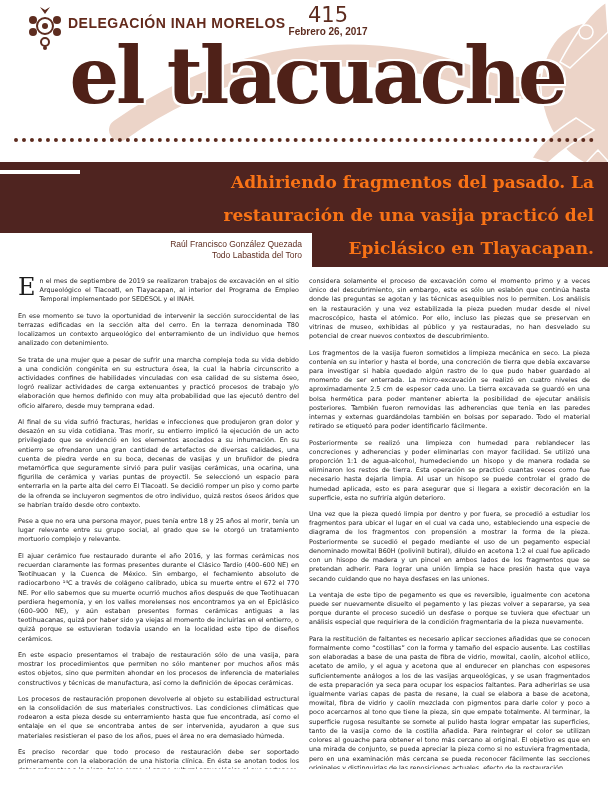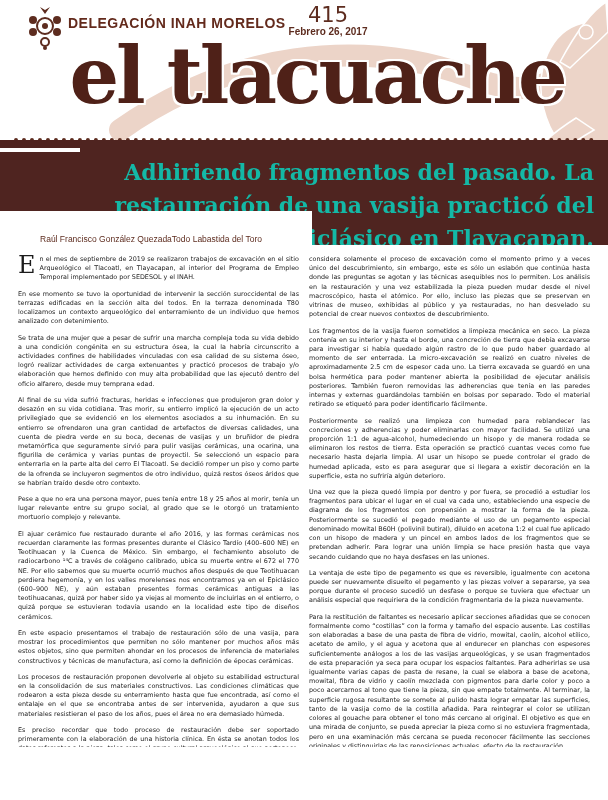--- a/index.html
+++ b/index.html
@@ -1,21 +1,21 @@
 <!DOCTYPE html>
 <html><head>
 <meta charset="utf-8">
 <style>
   html,body{margin:0;padding:0;}
   body{width:608px;height:800px;background:#ffffff;overflow:hidden;
        font-family:"DejaVu Sans",sans-serif;}
   .page{position:relative;width:608px;height:800px;background:#fff;}
 
   
-  .masthead{position:relative;width:608px;height:140px;overflow:hidden;}
+  .masthead{position:relative;width:608px;height:162px;overflow:hidden;}
   .art-svg{position:absolute;left:0;top:0;z-index:0;}
   .logo{position:absolute;left:26px;top:4px;z-index:2;}
   .agency{position:absolute;left:68px;top:15px;z-index:2;
           font-family:"Liberation Sans",sans-serif;font-weight:bold;
           font-size:14px;letter-spacing:.5px;color:#632a1c;}
   .issue{position:absolute;left:268px;top:5px;width:120px;text-align:center;z-index:2;color:#5d2c1f;}
   .issue-number{font-family:"DejaVu Sans",sans-serif;font-size:21px;line-height:21px;}
   .issue-date{font-family:"Liberation Sans",sans-serif;font-weight:bold;font-size:10px;}
   .mast-title{position:absolute;left:62px;top:28px;width:510px;z-index:1;
           text-align:center;font-family:"DejaVu Serif",serif;font-weight:bold;
@@ -29,26 +29,26 @@
           padding-left:13px;color:#5d2c1f;margin-top:20px;}
   .solid-rule{position:absolute;left:14px;right:14px;top:165px;z-index:2;
           border-top:2px solid #5d2c1f;}
   .award-bar{position:absolute;left:14px;right:14px;top:168px;z-index:2;text-align:center;
           font-family:"Liberation Serif",serif;font-weight:bold;font-size:8.8px;
           color:#5d2c1f;padding:2px 0 3px 0;border-bottom:2px solid #000000;}
 
   
   .banner{position:relative;width:608px;height:105px;background:#4f2420;overflow:hidden;}
   .banner-dash{position:absolute;left:0;top:8px;width:80px;height:4px;background:#ffffff;}
-  .banner-title{margin:0;padding:16px 14px 0 0;text-align:right;
-          font-family:"DejaVu Serif",serif;font-weight:bold;font-size:22px;
-          line-height:33px;color:#14b8a6;}
+  .banner-title{margin:0;padding:4px 14px 0 0;text-align:right;
+          font-family:"DejaVu Serif",serif;font-weight:bold;font-size:17px;
+          line-height:33px;color:#f97316;}
   .banner-title span{display:block;}
   .author-box{position:absolute;left:0;bottom:0;width:312px;height:34px;background:#ffffff;
-          display:flex;flex-direction:row;align-items:flex-end;justify-content:center;
+          display:flex;flex-direction:column;align-items:flex-end;justify-content:center;
           padding-right:10px;box-sizing:border-box;}
   .author{font-family:"Liberation Sans",sans-serif;font-size:8.5px;line-height:11px;
           color:#5d2c1f;}
 
   
   .body-cols{display:flex;gap:10px;margin:10px 18px 0 18px;height:492px;overflow:hidden;}
   .col{flex:1;min-width:0;}
   .col p{margin:0 0 7px 0;font-size:6.4px;line-height:1.44;text-align:justify;
          color:#1c1c1c;}
   .dropcap{float:left;font-family:"DejaVu Serif",serif;font-size:24px;line-height:18px;
@@ -115,21 +115,21 @@
       <div class="author">Raúl Francisco González Quezada</div>
       <div class="author">Todo Labastida del Toro</div>
     </div>
   </section>
 
   <main class="body-cols">
     <div class="col">
       <p>
         <span class="dropcap">E</span><span>n el mes de septiembre de 2019 se realizaron trabajos de excavación en el sitio Arqueológico el Tlacoatl, en Tlayacapan, al interior del Programa de Empleo Temporal implementado por SEDESOL y el INAH.</span>
       </p>
-      <p>En ese momento se tuvo la oportunidad de intervenir la sección suroccidental de las terrazas edificadas en la sección alta del todos. En la terraza denominada T80 localizamos un contexto arqueológico del enterramiento de un individuo que hemos analizado con detenimiento.</p>
+      <p>En ese momento se tuvo la oportunidad de intervenir la sección suroccidental de las terrazas edificadas en la sección alta del cerro. En la terraza denominada T80 localizamos un contexto arqueológico del enterramiento de un individuo que hemos analizado con detenimiento.</p>
       <p>Se trata de una mujer que a pesar de sufrir una marcha compleja toda su vida debido a una condición congénita en su estructura ósea, la cual la habría circunscrito a actividades confines de habilidades vinculadas con esa calidad de su sistema óseo, logró realizar actividades de carga extenuantes y practicó procesos de trabajo y/o elaboración que hemos definido con muy alta probabilidad que las ejecutó dentro del oficio alfarero, desde muy temprana edad.</p>
       <p>Al final de su vida sufrió fracturas, heridas e infecciones que produjeron gran dolor y desazón en su vida cotidiana. Tras morir, su entierro implicó la ejecución de un acto privilegiado que se evidenció en los elementos asociados a su inhumación. En su entierro se ofrendaron una gran cantidad de artefactos de diversas calidades, una cuenta de piedra verde en su boca, decenas de vasijas y un bruñidor de piedra metamórfica que seguramente sirvió para pulir vasijas cerámicas, una ocarina, una figurilla de cerámica y varias puntas de proyectil. Se seleccionó un espacio para enterrarla en la parte alta del cerro El Tlacoatl. Se decidió romper un piso y como parte de la ofrenda se incluyeron segmentos de otro individuo, quizá restos óseos áridos que se habrían traído desde otro contexto.</p>
       <p>Pese a que no era una persona mayor, pues tenía entre 18 y 25 años al morir, tenía un lugar relevante entre su grupo social, al grado que se le otorgó un tratamiento mortuorio complejo y relevante.</p>
       <p>El ajuar cerámico fue restaurado durante el año 2016, y las formas cerámicas nos recuerdan claramente las formas presentes durante el Clásico Tardío (400–600 NE) en Teotihuacan y la Cuenca de México. Sin embargo, el fechamiento absoluto de radiocarbono ¹⁴C a través de colágeno calibrado, ubica su muerte entre el 672 el 770 NE. Por ello sabemos que su muerte ocurrió muchos años después de que Teotihuacan perdiera hegemonía, y en los valles morelenses nos encontramos ya en el Epiclásico (600–900 NE), y aún estaban presentes formas cerámicas antiguas a las teotihuacanas, quizá por haber sido ya viejas al momento de incluirlas en el entierro, o quizá porque se estuvieran todavía usando en la localidad este tipo de diseños cerámicos.</p>
       <p>En este espacio presentamos el trabajo de restauración sólo de una vasija, para mostrar los procedimientos que permiten no sólo mantener por muchos años más estos objetos, sino que permiten ahondar en los procesos de inferencia de materiales constructivos y técnicas de manufactura, así como la definición de épocas cerámicas.</p>
       <p>Los procesos de restauración proponen devolverle al objeto su estabilidad estructural en la consolidación de sus materiales constructivos. Las condiciones climáticas que rodearon a esta pieza desde su enterramiento hasta que fue encontrada, así como el entalaje en el que se encontraba antes de ser intervenida, ayudaron a que sus materiales resistieran el paso de los años, pues el área no era demasiado húmeda.</p>
       <p>Es preciso recordar que todo proceso de restauración debe ser soportado primeramente con la elaboración de una historia clínica. En ésta se anotan todos los datos referentes a la pieza, tales como el grupo cultural arqueológico al que pertenece, el lugar de procedencia, la época, las dimensiones, su descripción formal y los elementos de procesos de manufactura que se pueden inferir; posteriormente se realiza un registro fotográfico que registrará paso a paso los cambios que sobre la misma ocurren.</p>
 
     </div>
     <div class="col">

